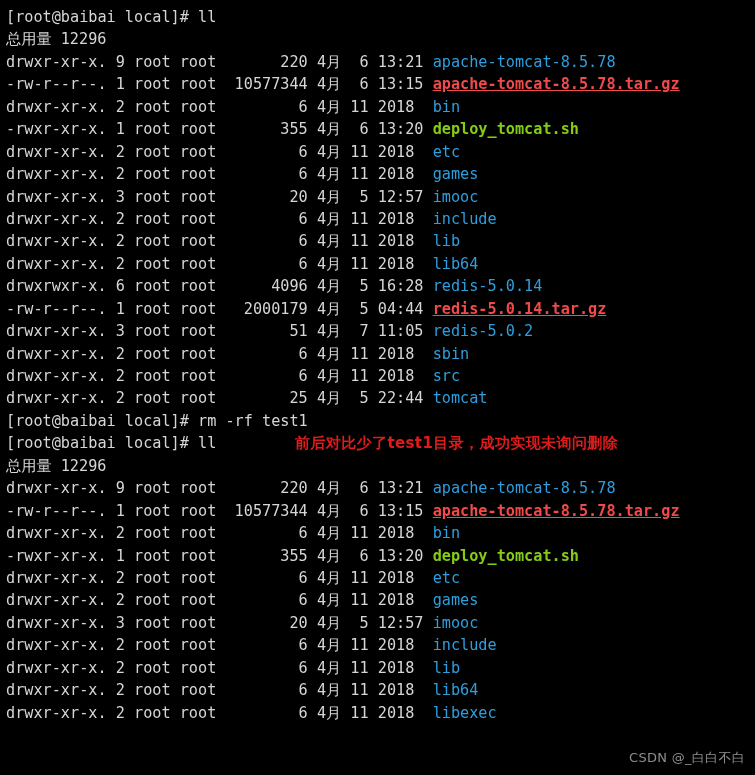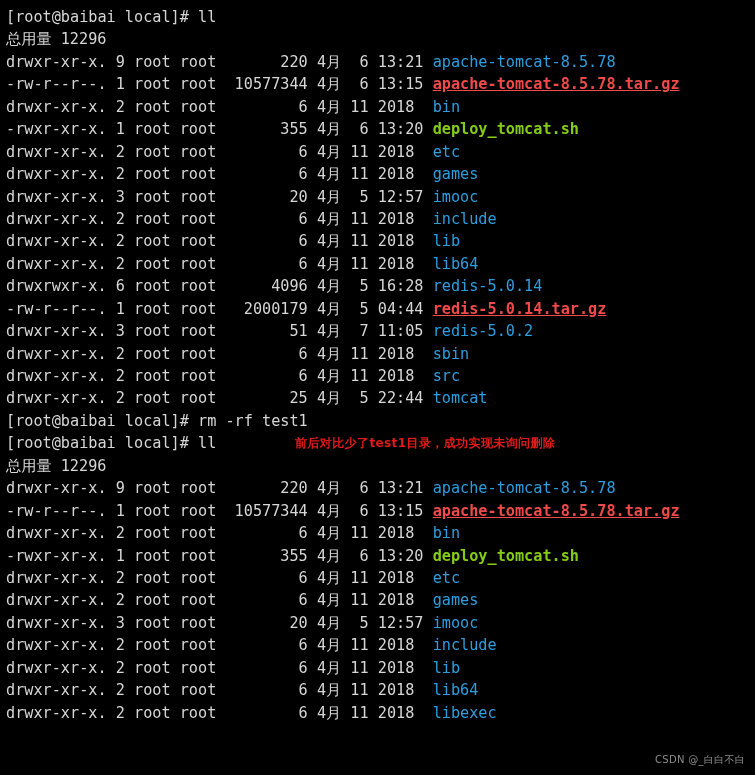--- a/index.html
+++ b/index.html
@@ -34,32 +34,32 @@
   .c-default { color: #d6d6d6; }
   .c-dir     { color: #2f9ede; font-weight: normal; }
   .c-arch    { color: #f04a4a; font-weight: bold; text-decoration: underline; }
   .c-exec    { color: #84cc16; font-weight: bold; }
   .annotation {
     position: absolute;
     left: 289px;
     top: 0px;
     color: #e01b1b;
     font-family: "DejaVu Sans", "Liberation Sans", sans-serif;
-    font-size: 12px;
+    font-size: 15px;
     font-weight: bold;
     letter-spacing: 0.4px;
     white-space: pre;
   }
   .watermark {
     position: absolute;
     right: 10px;
     bottom: 8px;
     color: #8d8d8d;
     font-family: "DejaVu Sans", "Liberation Sans", sans-serif;
-    font-size: 10px;
+    font-size: 13px;
     letter-spacing: 0.3px;
     white-space: pre;
     margin-top: 28px;
   }
 </style>
 </head>
 <body>
 
 <div id="terminal">
   <div id="terminal-output">

